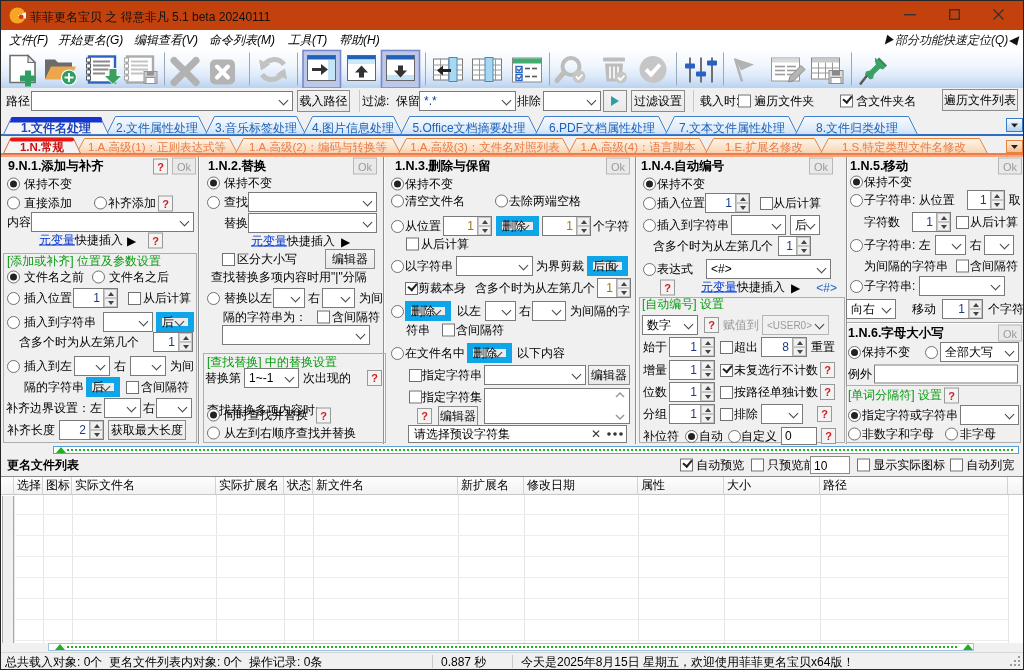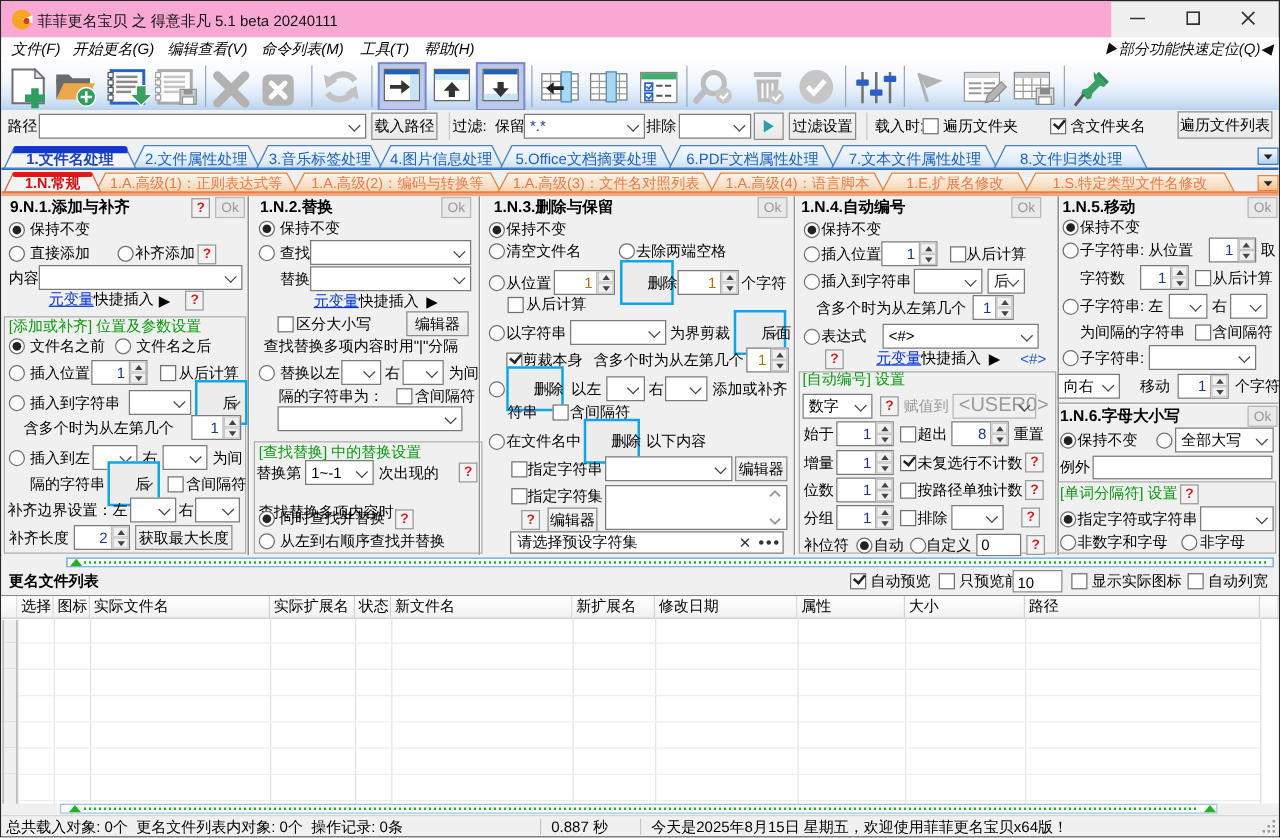--- a/index.html
+++ b/index.html
@@ -3,21 +3,21 @@
 <style>
 *{margin:0;padding:0;box-sizing:border-box;}
 html,body{width:1024px;height:670px;overflow:hidden;}
 body{font-family:"Liberation Sans",sans-serif;font-size:12px;color:#000;background:#f0f0f0;position:relative;}
 .abs{position:absolute;}
 .row{position:absolute;display:flex;align-items:center;white-space:nowrap;transform:translateY(-50%);}
 .bold{font-weight:bold;}
 
 #frame{position:absolute;left:0;top:0;width:1024px;height:670px;border:1px solid #262626;}
 
-#title{left:1px;top:1px;width:888px;height:29px;background:#f9a8d4;}
+#title{left:1px;top:1px;width:1022px;height:29px;background:#c2410c;}
 
 #menu{left:1px;top:30px;width:1022px;height:19px;background:#fff;}
 .mi{position:absolute;top:50%;transform:translateY(-50%);font-style:italic;}
 
 #toolbar{left:1px;top:49px;width:1022px;height:39px;background:linear-gradient(#fdfeff 0%,#f2f7fd 40%,#dceaf9 70%,#c8dcf4 88%,#b9d2ef 100%);}
 
 #pathrow{left:1px;top:88px;width:1022px;height:26px;background:#f0f0f0;}
 .combo{position:relative;background:#fff;border:1px solid #7a7a7a;height:20px;display:inline-block;}
 .combo:after{content:"";position:absolute;right:5px;top:50%;margin-top:-4px;width:6px;height:6px;border-right:1px solid #444;border-bottom:1px solid #444;transform:rotate(45deg);}
 .cvals{position:absolute;left:4px;top:50%;transform:translateY(-50%);}
@@ -43,21 +43,21 @@
 .spin .num{display:inline-block;text-align:right;padding-right:3px;color:#1b3a85;}
 .num.am{color:#a87508;}
 .spin .ud{display:inline-flex;flex-direction:column;width:14px;height:18px;border-left:1px solid #aaa;}
 .spin .ud i{flex:1;display:flex;align-items:center;justify-content:center;background:#f0f0f0;border:1px solid #c5c5c5;font-style:normal;}
 .spin .ud i:after{content:"";width:0;height:0;border-left:3px solid transparent;border-right:3px solid transparent;}
 .spin .ud i.up:after{border-bottom:4px solid #444;}
 .spin .ud i.dn:after{border-top:4px solid #444;}
 .dd{position:relative;display:inline-flex;align-items:center;background:#fff;border:1px solid #7a7a7a;height:20px;padding-left:4px;padding-right:18px;}
 .dd:after{content:"";position:absolute;right:5px;top:50%;margin-top:-4px;width:6px;height:6px;border-right:1px solid #444;border-bottom:1px solid #444;transform:rotate(45deg);}
 .dd.dis{background:#f0f0f0;color:#9a9a9a;border-color:#b5b5b5;}
-.ddg{position:relative;display:inline-flex;align-items:center;background:#ececec;border:2px solid #0ea5e9;height:36px;padding-left:20px;padding-right:18px;}
+.ddg{position:relative;display:inline-flex;align-items:center;background:#ececec;border:6px solid #0ea5e9;height:20px;padding-left:0;padding-right:18px;}
 .ddg:after{content:"";position:absolute;right:5px;top:50%;margin-top:-4px;width:6px;height:6px;border-right:1px solid #444;border-bottom:1px solid #444;transform:rotate(45deg);}
 
 #split{left:1px;top:445px;width:1022px;height:9px;background:#f0f0f0;}
 
 #listhead{left:1px;top:454px;width:1022px;height:22px;background:#f0f0f0;}
 #grid{left:1px;top:476px;width:1022px;height:167px;background:#fff;border-top:1px solid #8a8a8a;}
 .gh{position:absolute;top:0;height:18px;background:linear-gradient(#fefefe,#f1f2f3);border-right:1px solid #d2d2d2;border-bottom:1px solid #c8c8c8;display:flex;align-items:center;padding-left:3px;}
 .gcol{position:absolute;top:18px;width:1px;background:#e4e4e4;}
 .grow{position:absolute;left:12px;height:1px;background:#ededed;}
 .rh{position:absolute;left:1px;width:12px;background:#f0f0f0;border:1px solid #a9a9a9;border-top:none;}
@@ -613,21 +613,21 @@
         </span>
       </span>
     </div>
 <div class="row" style="left:390px;top:154px">
       <span class="rad"></span>
       <span class="ddg ml1" style="width:46px">删除</span>
       <span class="ml6">以左</span>
       <span class="combo ml4" style="width:31px"></span>
       <span class="ml3">右</span>
       <span class="combo ml1" style="width:34px"></span>
-      <span class="ml4">添加或补齐</span>
+      <span class="ml4">为间隔的字</span>
     </div>
 <div class="row" style="left:405px;top:173px">符串<span class="chk" style="margin-left:12px"></span><span class="ml1">含间隔符</span></div>
 <div class="row" style="left:390px;top:196px">
       <span class="rad"></span>
       <span class="ml1">在文件名中</span>
       <span class="ddg ml2" style="width:45px">删除</span>
       <span class="ml5">以下内容</span>
     </div>
 <div class="row" style="left:408px;top:218px">
       <span class="chk"></span>
@@ -704,21 +704,21 @@
       <span class="lnk2">快捷插入</span>
       <span class="ml6">▶</span>
       <span style="margin-left:16px;color:#1a62c8">&lt;#&gt;</span>
     </div>
 <div class="grp" style="left:638px;top:140px;width:206px;height:146px"></div>
 <div class="row green" style="left:641px;top:147px">[自动编号] 设置</div>
 <div class="row" style="left:641px;top:168px">
       <span class="dd" style="width:56px">数字</span>
       <span class="qm ml6">?</span>
       <span class="ml4" style="color:#9a9a9a">赋值到</span>
-      <span class="dd dis ml3" style="width:67px;font-size:16px">&lt;USER0&gt;</span>
+      <span class="dd dis ml3" style="width:67px;font-size:10px">&lt;USER0&gt;</span>
     </div>
 <div class="row" style="left:642px;top:190px">始于<span class="spin" style="width:46px;margin-left:2px">
         <span class="num" style="flex:1">1</span>
         <span class="ud">
           <i class="up"></i>
           <i class="dn"></i>
         </span>
       </span><span class="chk ml5"></span><span class="ml1">超出</span><span class="spin" style="width:46px;margin-left:3px">
         <span class="num" style="flex:1">8</span>
         <span class="ud">

